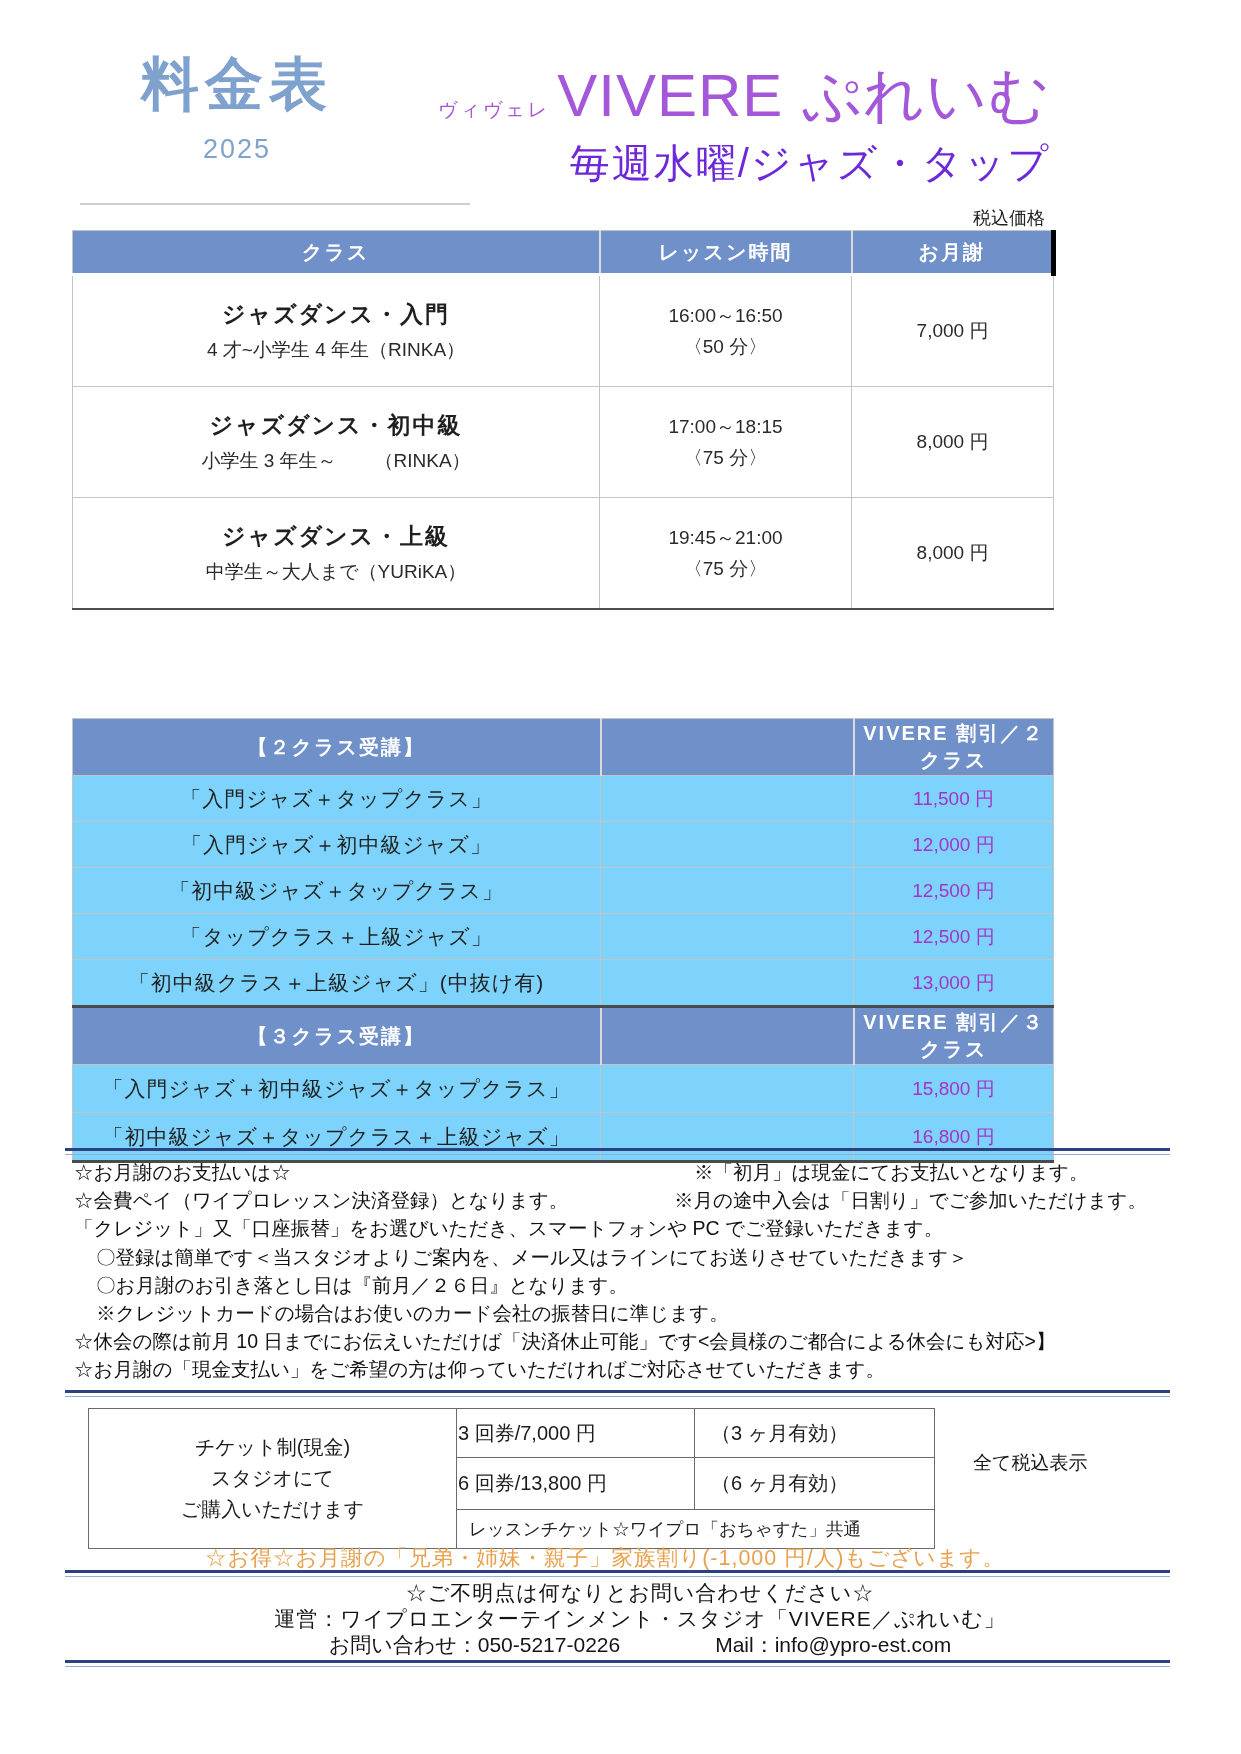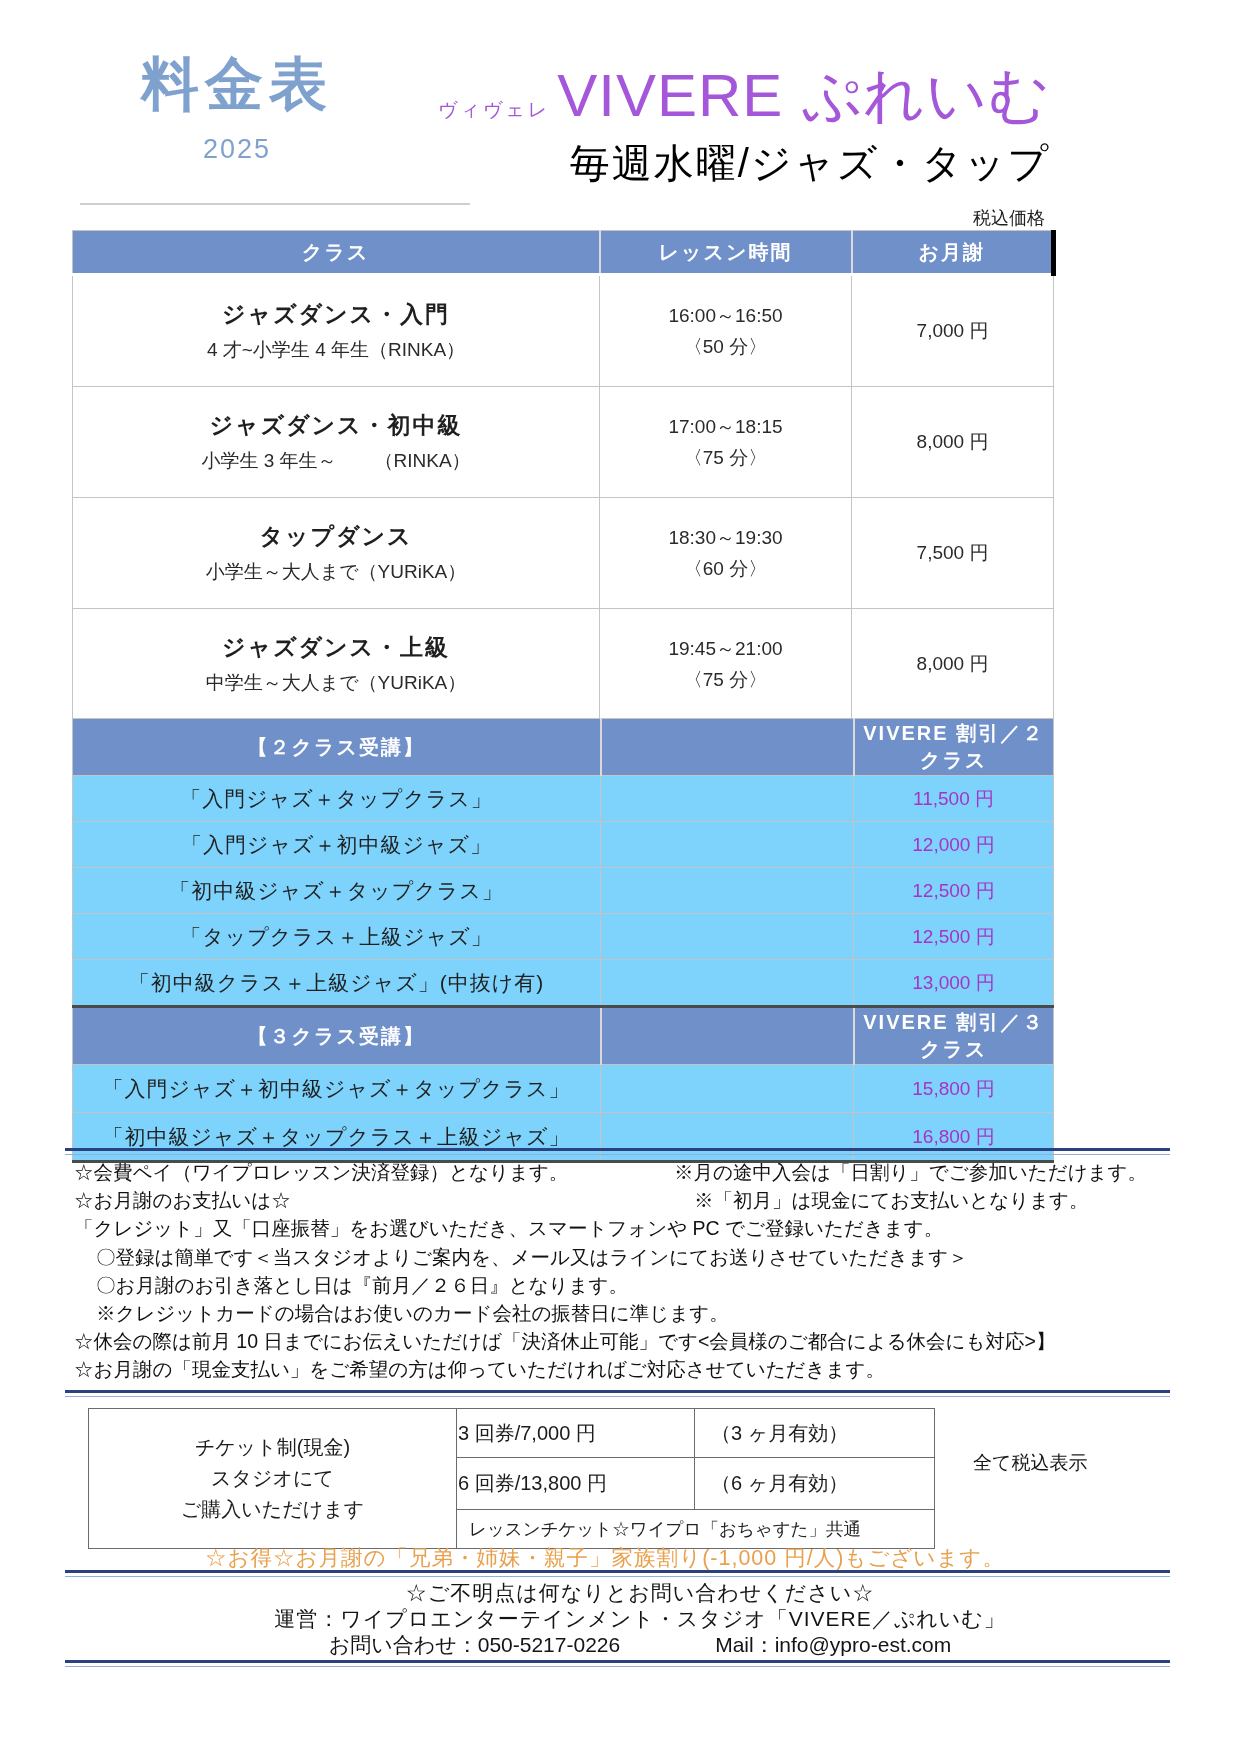--- a/index.html
+++ b/index.html
@@ -11,21 +11,21 @@
   
   .doc-title { position:absolute; left:72px; top:46px; width:330px; text-align:center; color:#7FA1CE; }
   .doc-title .t { font-size:58px; font-weight:bold; letter-spacing:6px; }
   .doc-title .y { font-size:27px; margin-top:10px; letter-spacing:2px; }
   .title-underline { position:absolute; left:80px; top:203px; width:390px; height:0; border-top:2px solid #CFCFCF; }
 
   .brand { position:absolute; left:438px; top:56px; display:flex; align-items:baseline; color:#A557D9; white-space:nowrap; }
   .brand .furi { font-size:19px; letter-spacing:3px; margin-right:7px; }
   .brand .name { font-size:60px; letter-spacing:1px; }
   .subtitle { position:absolute; left:510px; top:136px; width:600px; text-align:center;
-              font-size:40px; color:#000000; letter-spacing:2px; }
+              font-size:40px; color:#6d28d9; letter-spacing:2px; }
   .tax-note-top { position:absolute; left:973px; top:206px; font-size:18px; color:#222; }
 
   
   table { border-collapse:collapse; table-layout:fixed; }
 
   .t1 { position:absolute; left:72px; top:230px; width:981px; border-bottom:2px solid #4d4d4d; }
   .t1 th { background:#7090C9; color:#fff; font-size:20px; font-weight:bold; height:40px;
            border-right:2px solid #DADADA; border-bottom:3px solid #fff; border-top:1px solid #C4C4C4; letter-spacing:2px; }
   .t1 th:first-child { border-left:1px solid #C4C4C4; }
   .t1 th:last-child { border-right:5px solid #000000; }
@@ -124,31 +124,20 @@
           <div class="cls-sub">小学生 3 年生～　　（RINKA）</div>
         </td>
         <td>
           <div class="tl">17:00～18:15</div>
           <div class="tl">〈75 分〉</div>
         </td>
         <td class="fee">8,000 円</td>
       </tr>
       <tr>
         <td>
-          <div class="cls-name">タップダンス</div>
-          <div class="cls-sub">小学生～大人まで（YURiKA）</div>
-        </td>
-        <td>
-          <div class="tl">18:30～19:30</div>
-          <div class="tl">〈60 分〉</div>
-        </td>
-        <td class="fee">7,500 円</td>
-      </tr>
-      <tr>
-        <td>
           <div class="cls-name">ジャズダンス・上級</div>
           <div class="cls-sub">中学生～大人まで（YURiKA）</div>
         </td>
         <td>
           <div class="tl">19:45～21:00</div>
           <div class="tl">〈75 分〉</div>
         </td>
         <td class="fee">8,000 円</td>
       </tr>
     </tbody>
@@ -205,26 +194,26 @@
         <td class="combo">「初中級ジャズ＋タップクラス＋上級ジャズ」</td>
         <td></td>
         <td class="pfee">16,800 円</td>
       </tr>
     </tbody>
   </table>
 
   <div class="rule rule1"></div>
   <div class="notes">
     <div class="rel">
+      <span>☆お月謝のお支払いは☆</span>
+      <span class="right1">※「初月」は現金にてお支払いとなります。</span>
+    </div>
+    <div class="rel">
       <span>☆会費ペイ（ワイプロレッスン決済登録）となります。</span>
       <span class="right2">※月の途中入会は「日割り」でご参加いただけます。</span>
-    </div>
-    <div class="rel">
-      <span>☆お月謝のお支払いは☆</span>
-      <span class="right1">※「初月」は現金にてお支払いとなります。</span>
     </div>
     <div>「クレジット」又「口座振替」をお選びいただき、スマートフォンや PC でご登録いただきます。</div>
     <div class="ind">〇登録は簡単です＜当スタジオよりご案内を、メール又はラインにてお送りさせていただきます＞</div>
     <div class="ind">〇お月謝のお引き落とし日は『前月／２６日』となります。</div>
     <div class="ind">※クレジットカードの場合はお使いのカード会社の振替日に準じます。</div>
     <div>☆休会の際は前月 10 日までにお伝えいただけば「決済休止可能」です&lt;会員様のご都合による休会にも対応&gt;】</div>
     <div>☆お月謝の「現金支払い」をご希望の方は仰っていただければご対応させていただきます。</div>
   </div>
   <div class="rule rule2"></div>
 

